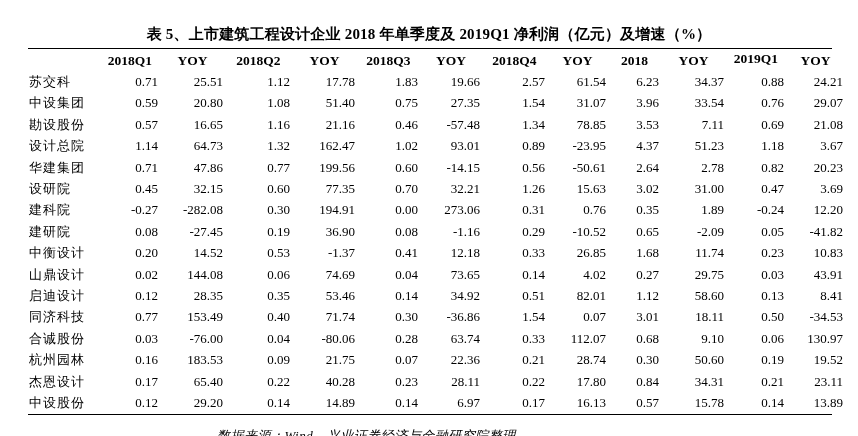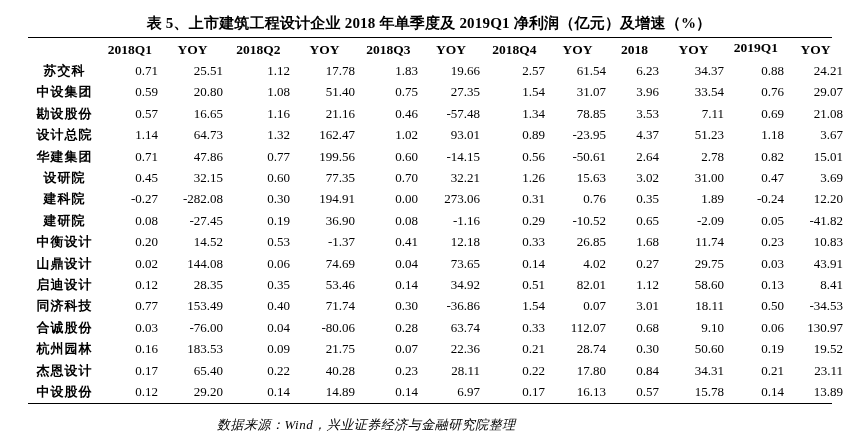--- a/index.html
+++ b/index.html
@@ -14,21 +14,21 @@
     width: 858px;
     height: 436px;
     background: #ffffff;
     overflow: hidden;
   }
   .table-title {
     text-align: center;
     font-weight: bold;
     font-size: 15px;
     line-height: 18px;
-    padding-top: 14px;
+    padding-top: 25px;
     letter-spacing: 0.2px;
   }
   .table-wrap {
     margin: 5px 26px 0 28px;
     border-top: 1.6px solid #000000;
     border-bottom: 1.6px solid #000000;
   }
   table.profit-table {
     width: 817px;
     table-layout: fixed;
@@ -48,23 +48,23 @@
     display: inline-block;
   }
   table.profit-table td {
     padding: 0;
     height: 21.4px;
     line-height: 21.4px;
     white-space: nowrap;
     overflow: hidden;
   }
   table.profit-table td.company {
-    text-align: center;
+    text-align: left;
     padding-left: 1px;
-    font-weight: 700;
+    font-weight: 400;
     letter-spacing: 1px;
   }
   table.profit-table td.num {
     text-align: right;
     padding-right: 2px;
     font-family: "Liberation Serif", "DejaVu Serif", serif;
   }
   .footer-source {
     margin-left: 217px;
     margin-top: 12px;
@@ -181,21 +181,21 @@
             <td class="num">47.86</td>
             <td class="num">0.77</td>
             <td class="num">199.56</td>
             <td class="num">0.60</td>
             <td class="num">-14.15</td>
             <td class="num">0.56</td>
             <td class="num">-50.61</td>
             <td class="num">2.64</td>
             <td class="num">2.78</td>
             <td class="num">0.82</td>
-            <td class="num">15.01</td>
+            <td class="num">20.23</td>
           </tr>
           <tr>
             <td class="company">设研院</td>
             <td class="num">0.45</td>
             <td class="num">32.15</td>
             <td class="num">0.60</td>
             <td class="num">77.35</td>
             <td class="num">0.70</td>
             <td class="num">32.21</td>
             <td class="num">1.26</td>

